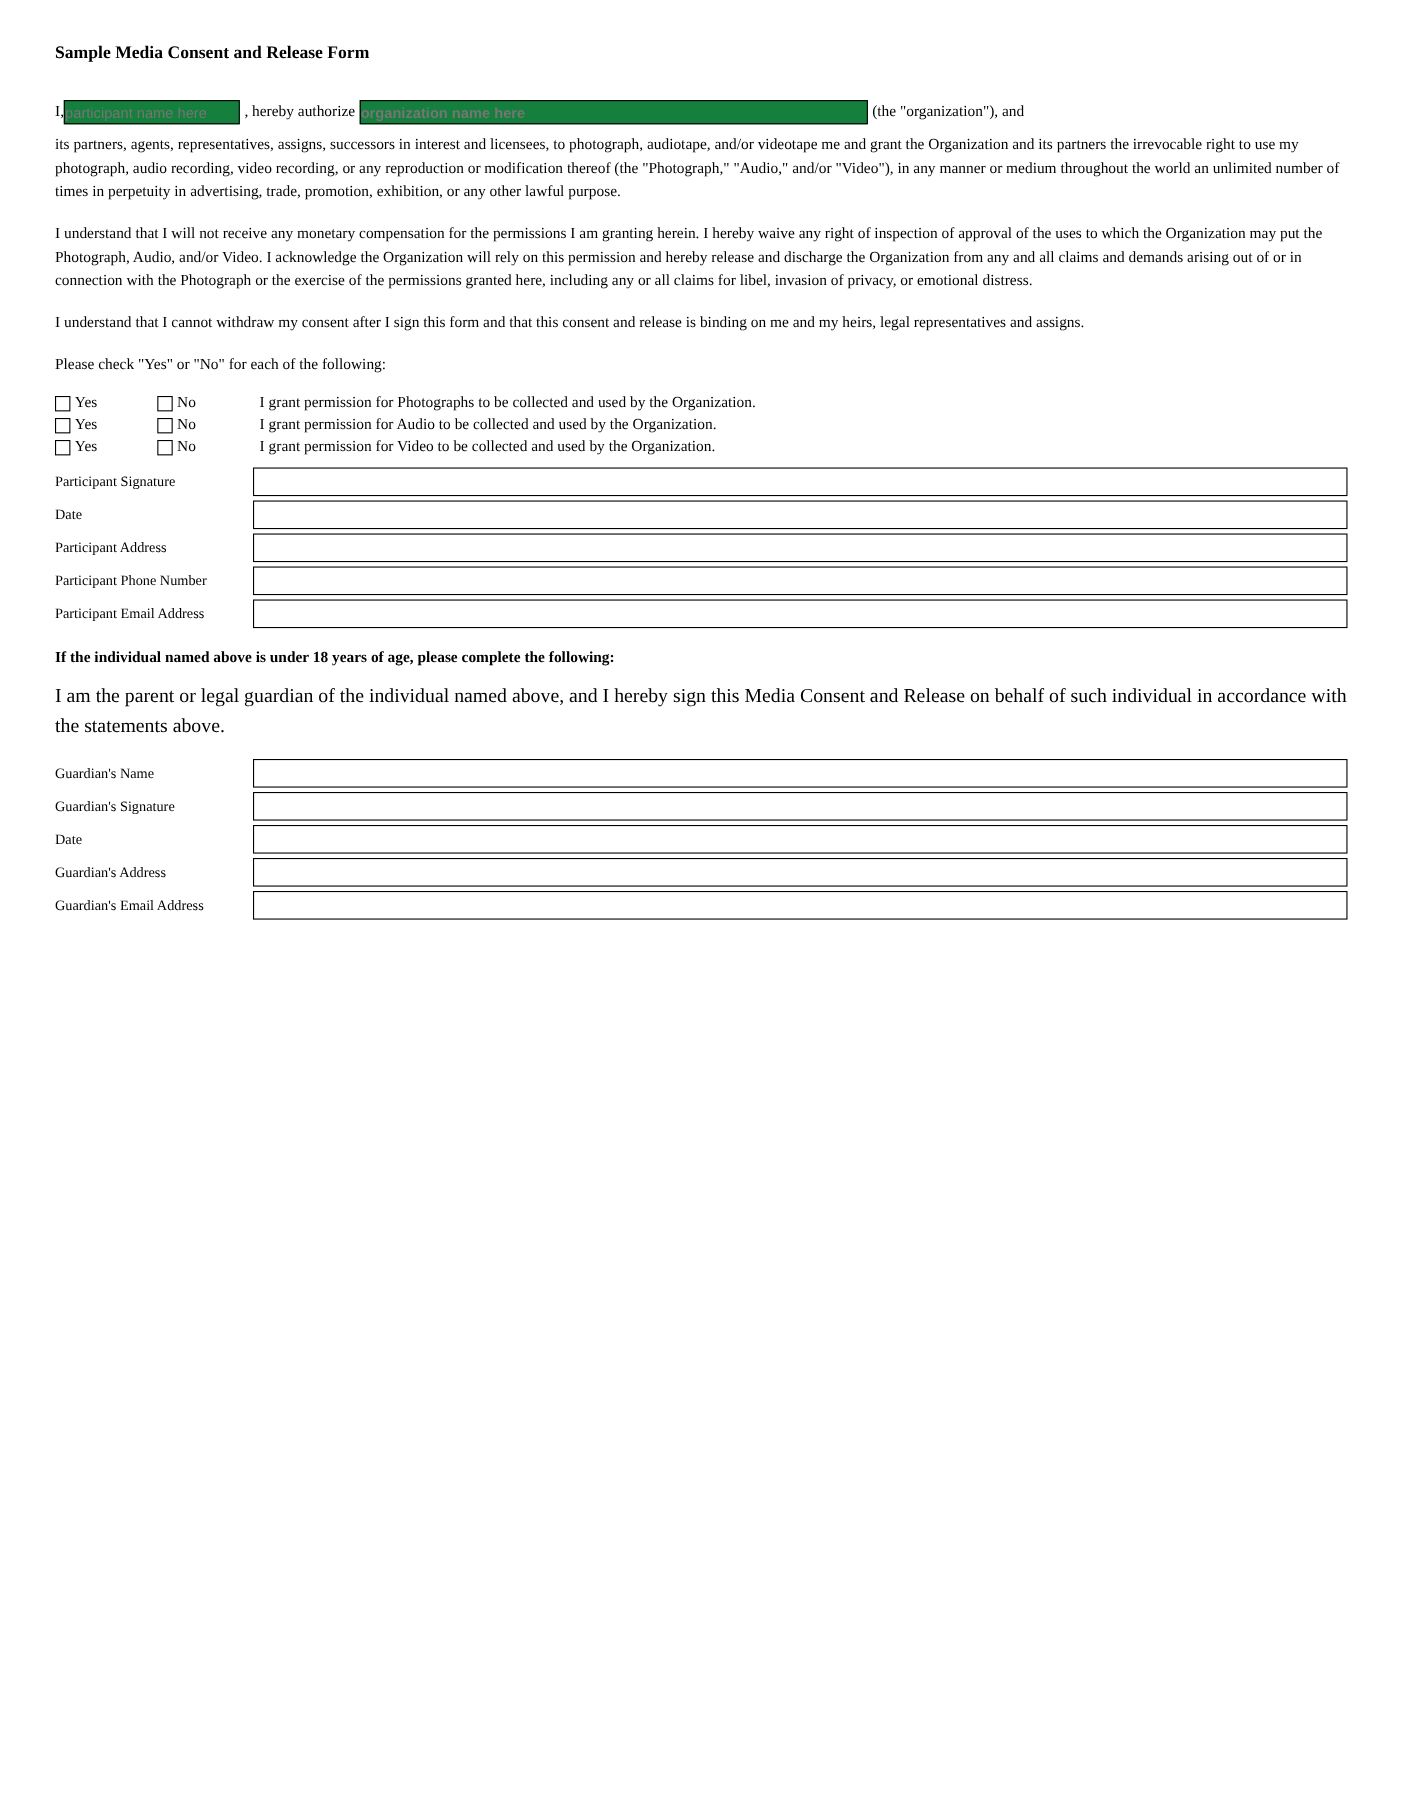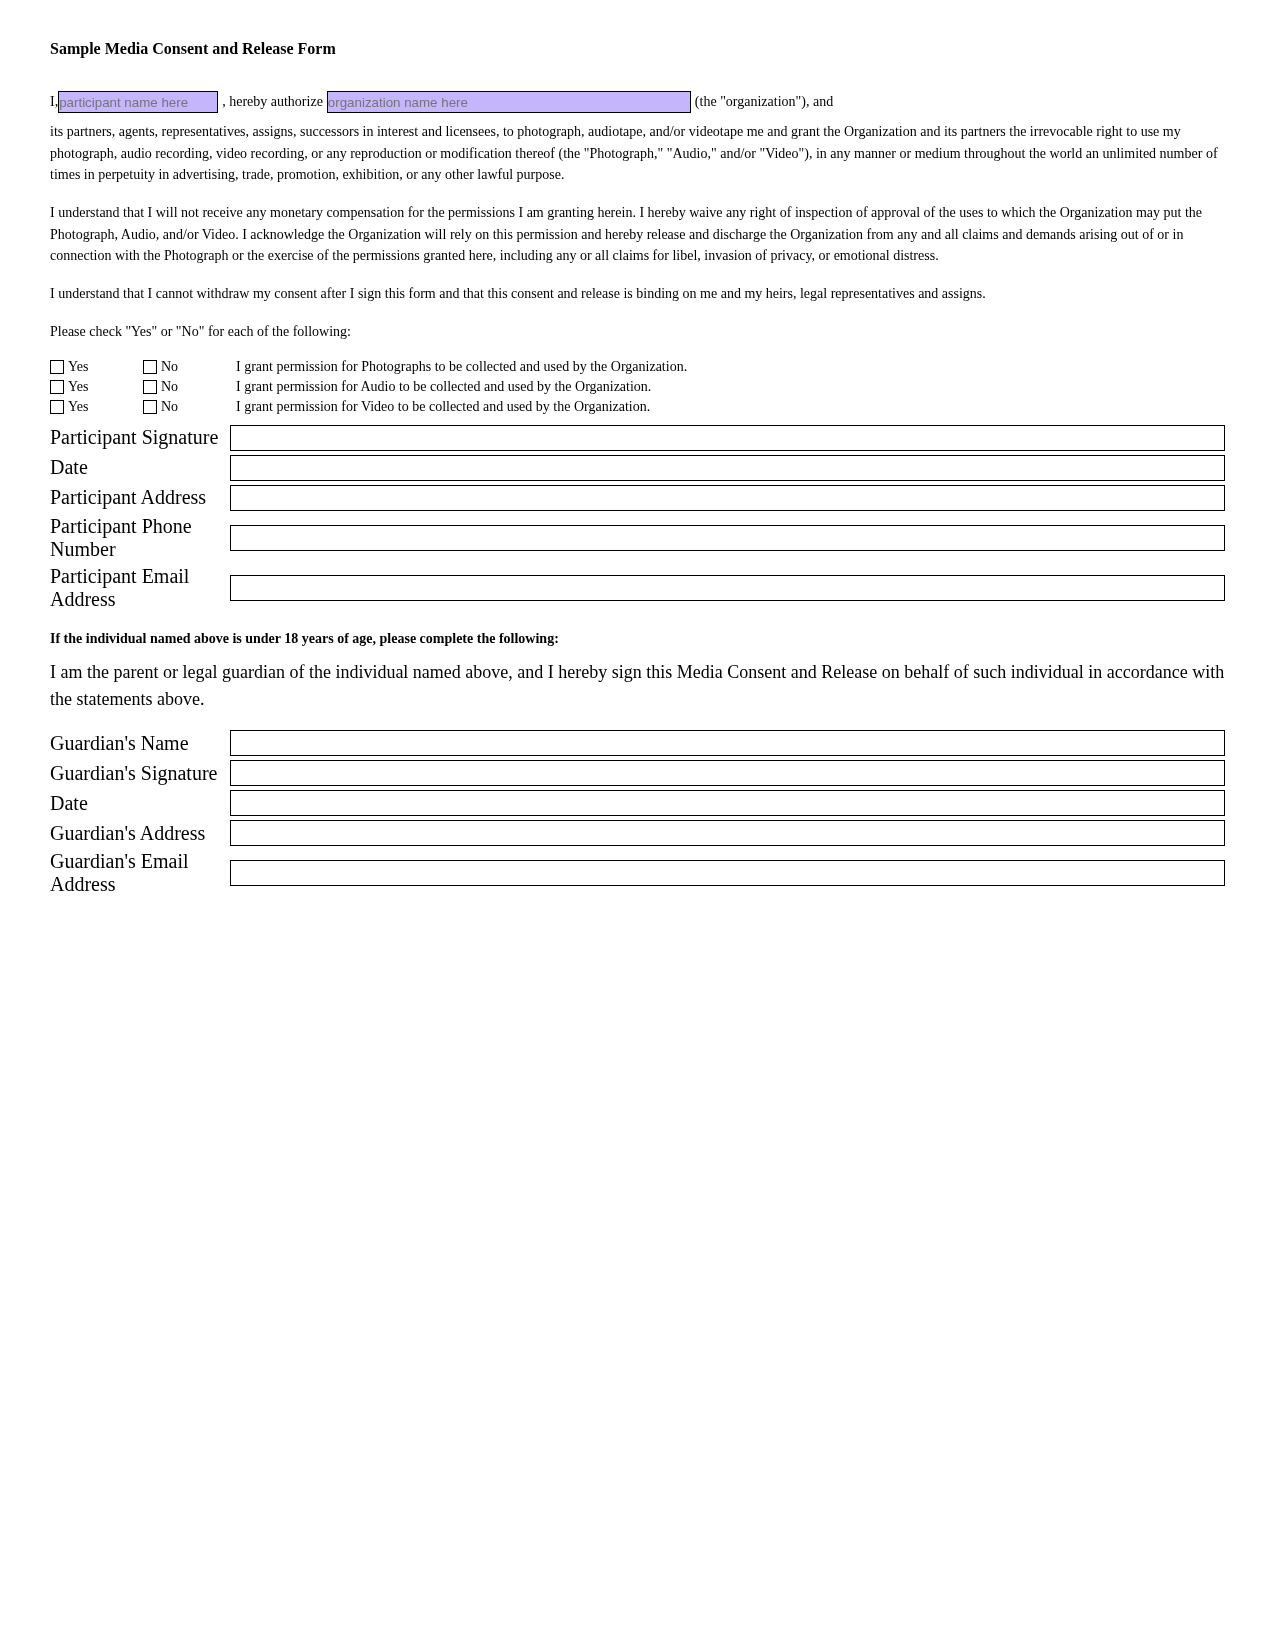--- a/index.html
+++ b/index.html
@@ -30,29 +30,30 @@
       flex-wrap: wrap;
       margin-bottom: 8px;
       font-size: 14px;
     }
 
     .inline-input {
       border: 1px solid #000;
       height: 22px;
       display: inline-block;
       vertical-align: middle;
-      background: #c4b5fd;
+      background: #15803d;
     }
 
     .participant-input {
       width: 160px;
     }
 
     .org-input {
-      width: 364px;
+      width: 462px;
+      font-weight: bold;
     }
 
     .intro-text {
       margin: 0 4px;
     }
 
     .paragraph {
       margin-bottom: 16px;
       line-height: 1.55;
       font-size: 14px;
@@ -94,21 +95,21 @@
     }
 
     .form-field-row {
       display: flex;
       align-items: center;
       margin-bottom: 4px;
     }
 
     .form-field-label {
       width: 180px;
-      font-size: 20px;
+      font-size: 13px;
       flex-shrink: 0;
     }
 
     .form-field-input {
       flex: 1;
       height: 26px;
       border: 1px solid #000;
       background: #fff;
     }
 

